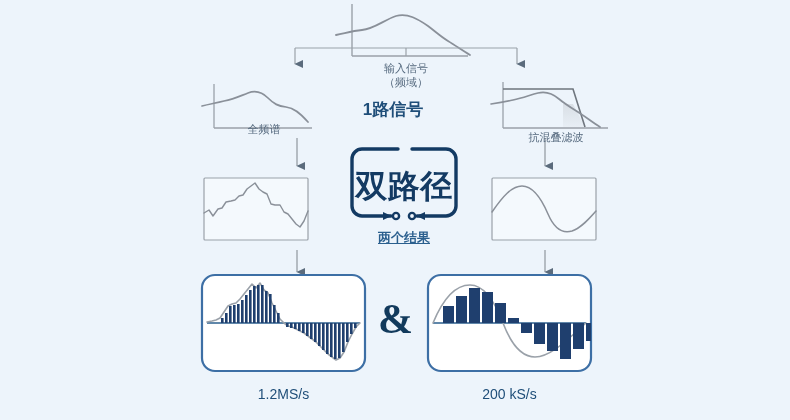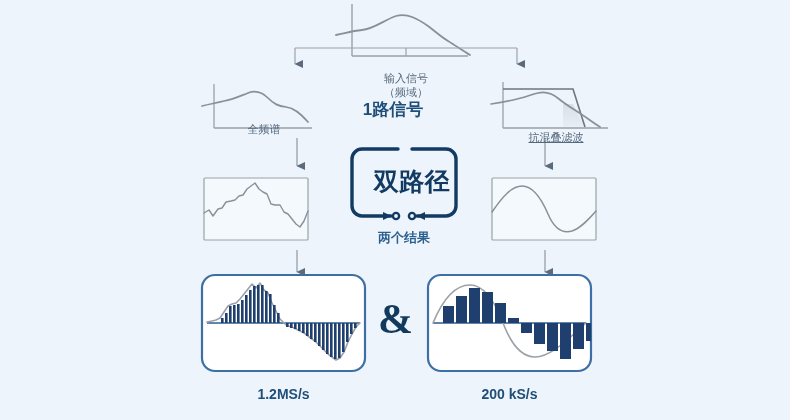--- a/index.html
+++ b/index.html
@@ -14,21 +14,21 @@
   .lbl{
     position:absolute;
     color:#4a6077;
     text-align:center;
     white-space:nowrap;
     line-height:1.25;
   }
   .lbl-small{font-size:11px;color:#55697e;}
   .lbl-strong{font-size:17px;font-weight:bold;color:#1f4e79;}
   .lbl-mid{font-size:13px;font-weight:bold;color:#2b5f8e;}
-  .lbl-rate{font-size:14px;font-weight:bold;color:#1f4e79;}
+  .lbl-rate{font-size:14px;font-weight:normal;color:#1f4e79;}
   .amp{
     position:absolute;
     font-family:"Liberation Serif","DejaVu Serif",serif;
     font-size:42px;font-weight:bold;color:#123a5c;
     line-height:1;
   }
   svg{position:absolute;left:0;top:0;}
 </style>
 </head>
 <body>
@@ -198,34 +198,34 @@
         <rect x="521" y="323" width="11" height="10"></rect>
         <rect x="534" y="323" width="11" height="21"></rect>
         <rect x="547" y="323" width="11" height="28"></rect>
         <rect x="560" y="323" width="11" height="36"></rect>
         <rect x="573" y="323" width="11" height="26"></rect>
         <rect x="586" y="323" width="5" height="18"></rect>
       </g>
     </g>
   </svg>
 
-  <div class="lbl lbl-small" style="left:356px;top:72px;width:100px;">
+  <div class="lbl lbl-small" style="left:356px;top:62px;width:100px;">
     <span>输入信号</span><br>
     <span>（频域）</span>
   </div>
 
   <div class="lbl lbl-strong" style="left:343px;top:99px;width:100px;">1路信号</div>
 
   <div class="lbl lbl-small" style="left:216px;top:123px;width:96px;">全频谱</div>
 
-  <div class="lbl lbl-small" style="left:506px;top:131px;width:100px;text-decoration:underline;">抗混叠滤波</div>
-
-  <div class="lbl" style="left:352px;top:166px;width:104px;font-size:25px;font-weight:bold;color:#133a63;letter-spacing:0.5px;margin-left:8px;">双路径</div>
-
-  <div class="lbl lbl-mid" style="left:356px;top:230px;width:96px;">两个结果</div>
+  <div class="lbl lbl-small" style="left:506px;top:131px;width:100px;">抗混叠滤波</div>
+
+  <div class="lbl" style="left:352px;top:166px;width:104px;font-size:32px;font-weight:bold;color:#133a63;letter-spacing:0.5px;">双路径</div>
+
+  <div class="lbl lbl-mid" style="left:356px;top:230px;width:96px;text-decoration:underline;">两个结果</div>
 
   <div class="amp" style="left:378px;top:298px;">&amp;</div>
 
   <div class="lbl lbl-rate" style="left:202px;top:386px;width:163px;">1.2MS/s</div>
 
   <div class="lbl lbl-rate" style="left:428px;top:386px;width:163px;">200 kS/s</div>
 
 </div>
 
 </body></html>

